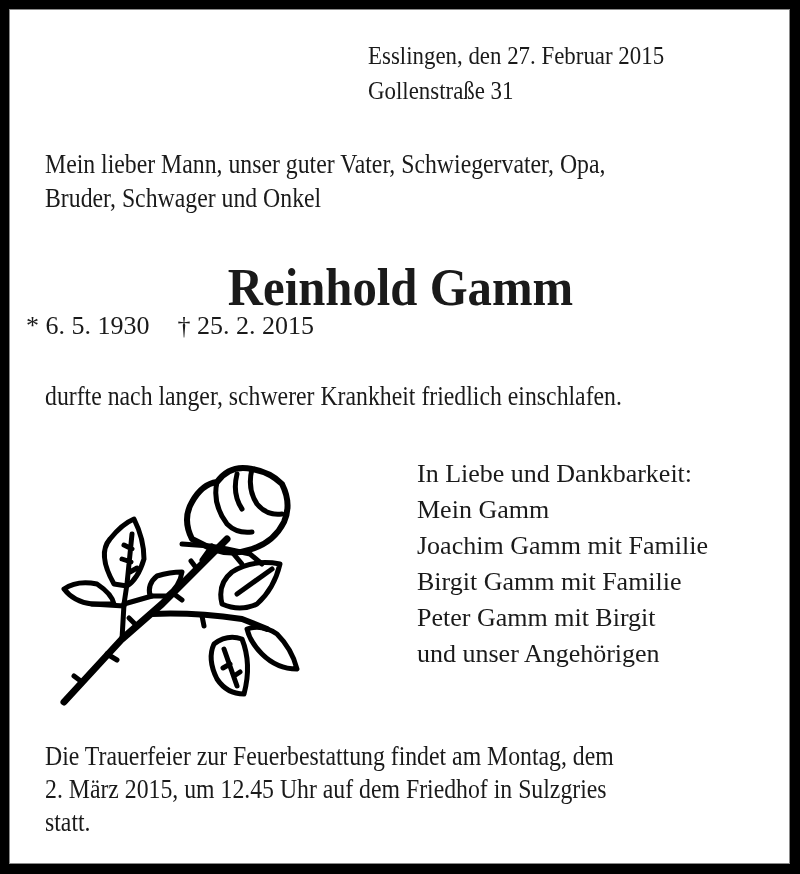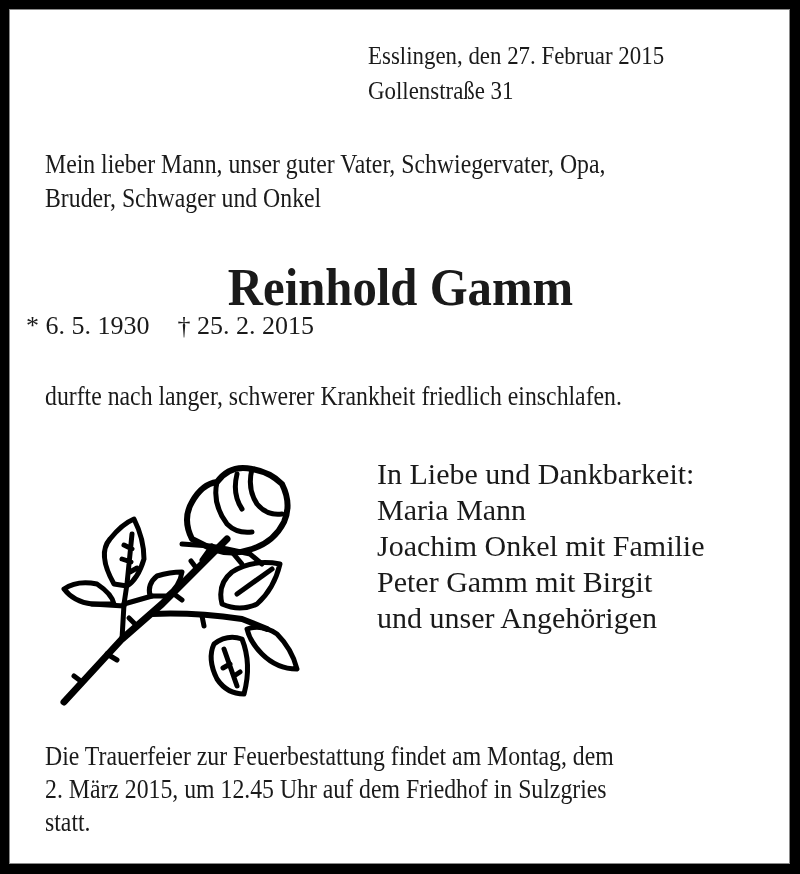--- a/index.html
+++ b/index.html
@@ -13,21 +13,21 @@
     .addr { left: 358px; font-size: 26px; }
     .cond { transform-origin: left center; transform: scaleX(0.88); }
     .name {
       position: absolute; left: 0; width: 781px; text-align: center; top: 247px;
       font-size: 53px; font-weight: bold; line-height: 60px; letter-spacing: 0px;
       transform: scaleX(0.92); transform-origin: center;
     }
     .dates { position: absolute; left: 0; width: 781px; text-align: left; top: 300px; font-size: 26px; line-height: 32px; word-spacing: 0px; margin-left: 16px; }
     .dates .gap { display: inline-block; width: 28px; }
     .list { position: absolute; left: 367px; top: 446px; }
-    .list .row { font-size: 30px; line-height: 36px; white-space: nowrap; }
+    .list .row { font-size: 26px; line-height: 36px; white-space: nowrap; margin-left: 40px; }
     .rose { position: absolute; left: 42px; top: 444px; width: 250px; height: 255px; }
   </style>
 </head>
 <body>
 
 <div class="frame">
 
   <div class="line addr cond" style="top:30px;">Esslingen, den 27. Februar 2015</div>
   <div class="line addr cond" style="top:65px;">Gollenstraße 31</div>
 
@@ -71,22 +71,23 @@
 
     <path d="M170 150 Q165 130 180 118 Q200 105 228 110 Q222 135 205 150 Q188 158 170 150 Z" stroke-width="5"></path>
     <path d="M185 140 L220 115"></path>
     <path d="M195 175 Q210 170 225 180 Q240 195 245 215 Q225 215 210 200 Q198 188 195 175 Z" stroke-width="5"></path>
     <path d="M162 190 Q175 180 190 185 Q200 210 192 240 Q175 240 165 225 Q155 205 162 190 Z" stroke-width="5"></path>
     <path d="M172 195 L185 232 M178 210 l-7 4 M182 222 l6 -4"></path>
   </svg>
 
   <div class="list">
     <div class="row">In Liebe und Dankbarkeit:</div>
-    <div class="row">Maria Mann</div>
-    <div class="row">Joachim Onkel mit Familie</div>
+    <div class="row">Mein Gamm</div>
+    <div class="row">Joachim Gamm mit Familie</div>
+    <div class="row">Birgit Gamm mit Familie</div>
     <div class="row">Peter Gamm mit Birgit</div>
     <div class="row">und unser Angehörigen</div>
   </div>
 
   <div class="line cond" style="left:35px; top:730px;">Die Trauerfeier zur Feuerbestattung findet am Montag, dem</div>
   <div class="line cond" style="left:35px; top:763px;">2. März 2015, um 12.45 Uhr auf dem Friedhof in Sulzgries</div>
   <div class="line cond" style="left:35px; top:796px;">statt.</div>
 
 </div>
 

